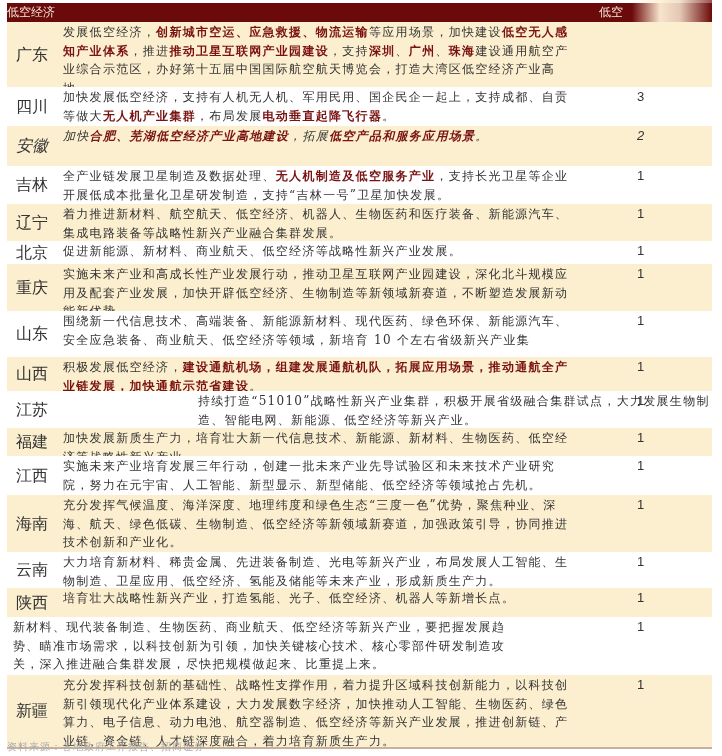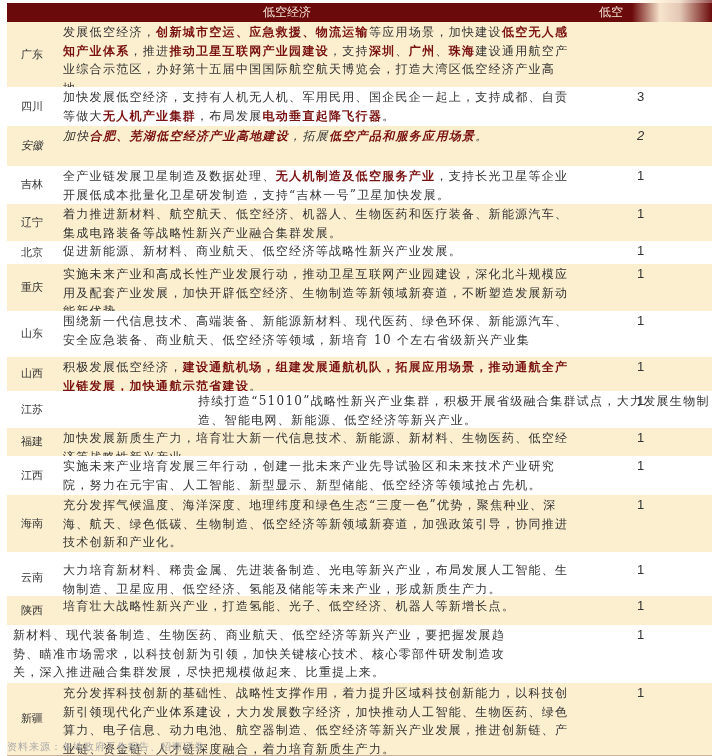--- a/index.html
+++ b/index.html
@@ -1,29 +1,29 @@
 <!DOCTYPE html>
 <html><head>
 <meta charset="utf-8">
 <style>
   html, body { margin: 0; padding: 0; background: #ffffff; }
   body { width: 722px; height: 756px; position: relative; overflow: hidden;
          font-family: "DejaVu Serif", "Liberation Serif", serif; }
   .table { position: absolute; left: 7px; top: 3px; width: 705px; }
   .header { height: 19px; background: #6b0a0a; color: #f5e6d8; position: relative;
             font-size: 12px; line-height: 19px; }
-  .header .h-main { position: absolute; left: 0; width: 560px; text-align: center; }
+  .header .h-main { position: absolute; left: 0; width: 560px; text-align: left; }
   .header .h-count { position: absolute; left: 592px; width: 60px; }
   .header .fade { position: absolute; right: 0; top: -3px; width: 80px; height: 22px;
     background: linear-gradient(90deg, rgba(107,10,10,0) 0%, rgba(255,240,215,0.95) 35%, rgba(240,220,200,0.9) 60%, rgba(107,10,10,0.7) 100%); }
   .row { display: flex; position: relative; box-sizing: border-box; }
   .row.shaded { background: #fcefcf; }
   .row.plain { background: #ffffff; }
   .prov { width: 50px; display: flex; align-items: center; justify-content: center;
-          font-size: 11px; color: #333; text-align: center; padding: 0 8px; box-sizing: border-box; line-height: 16px; }
+          font-size: 16px; color: #333; text-align: center; padding: 0 8px; box-sizing: border-box; line-height: 16px; }
   .desc { width: 520px; font-size: 12px; color: #333; line-height: 18.5px; padding: 1px 0 1px 6px;
           letter-spacing: 1.3px; box-sizing: border-box; }
   .desc b { color: #7a1212; font-weight: bold; text-align: right; }
   .count { position: absolute; left: 630px; top: 2px; font-size: 13px; color: #333;
            font-family: "Liberation Sans", sans-serif; }
   .bottom-rule { height: 2px; background: #c9b09a; }
   .source { position: absolute; left: 7px; top: 740px; font-size: 10px; color: #aaa; letter-spacing: 1px; }
 </style>
 </head>
 <body>
@@ -93,21 +93,21 @@
       <div class="row plain" style="height: 39px;">
         <div class="prov">江西</div>
         <div class="desc"><span>实施未来产业培育发展三年行动，创建一批未来产业先导试验区和未来技术产业研究院，努力在元宇宙、人工智能、新型显示、新型储能、低空经济等领域抢占先机。</span></div>
         <div class="count">1</div>
       </div>
       <div class="row shaded" style="height: 57px;">
         <div class="prov">海南</div>
         <div class="desc"><span>充分发挥气候温度、海洋深度、地理纬度和绿色生态“三度一色”优势，聚焦种业、深海、航天、绿色低碳、生物制造、低空经济等新领域新赛道，加强政策引导，协同推进技术创新和产业化。</span></div>
         <div class="count">1</div>
       </div>
-      <div class="row plain" style="height: 36px; margin-top: 8px;">
+      <div class="row plain" style="height: 36px;">
         <div class="prov">云南</div>
         <div class="desc"><span>大力培育新材料、稀贵金属、先进装备制造、光电等新兴产业，布局发展人工智能、生物制造、卫星应用、低空经济、氢能及储能等未来产业，形成新质生产力。</span></div>
         <div class="count">1</div>
       </div>
       <div class="row shaded" style="height: 29px;">
         <div class="prov">陕西</div>
         <div class="desc"><span>培育壮大战略性新兴产业，打造氢能、光子、低空经济、机器人等新增长点。</span></div>
         <div class="count">1</div>
       </div>
       <div class="row plain" style="height: 58px;">

